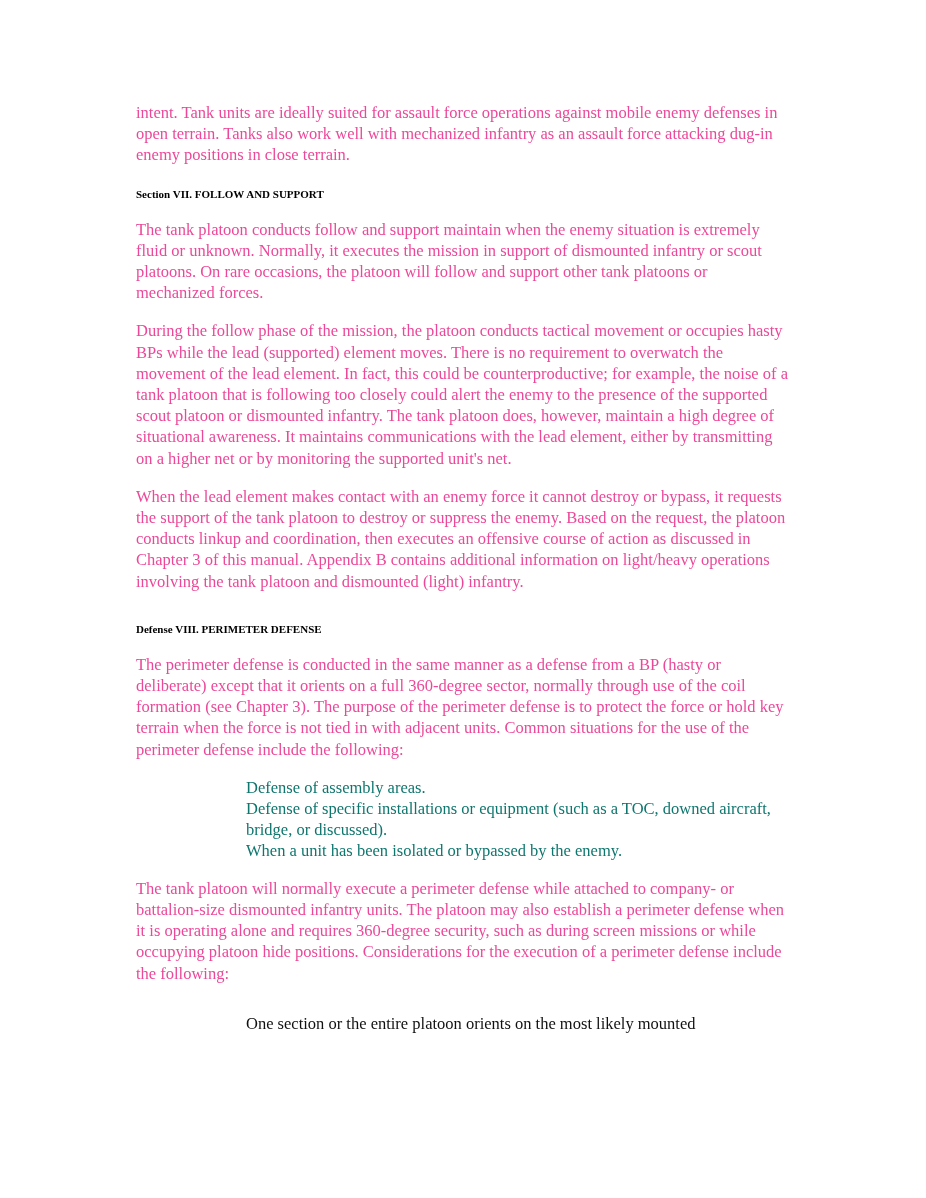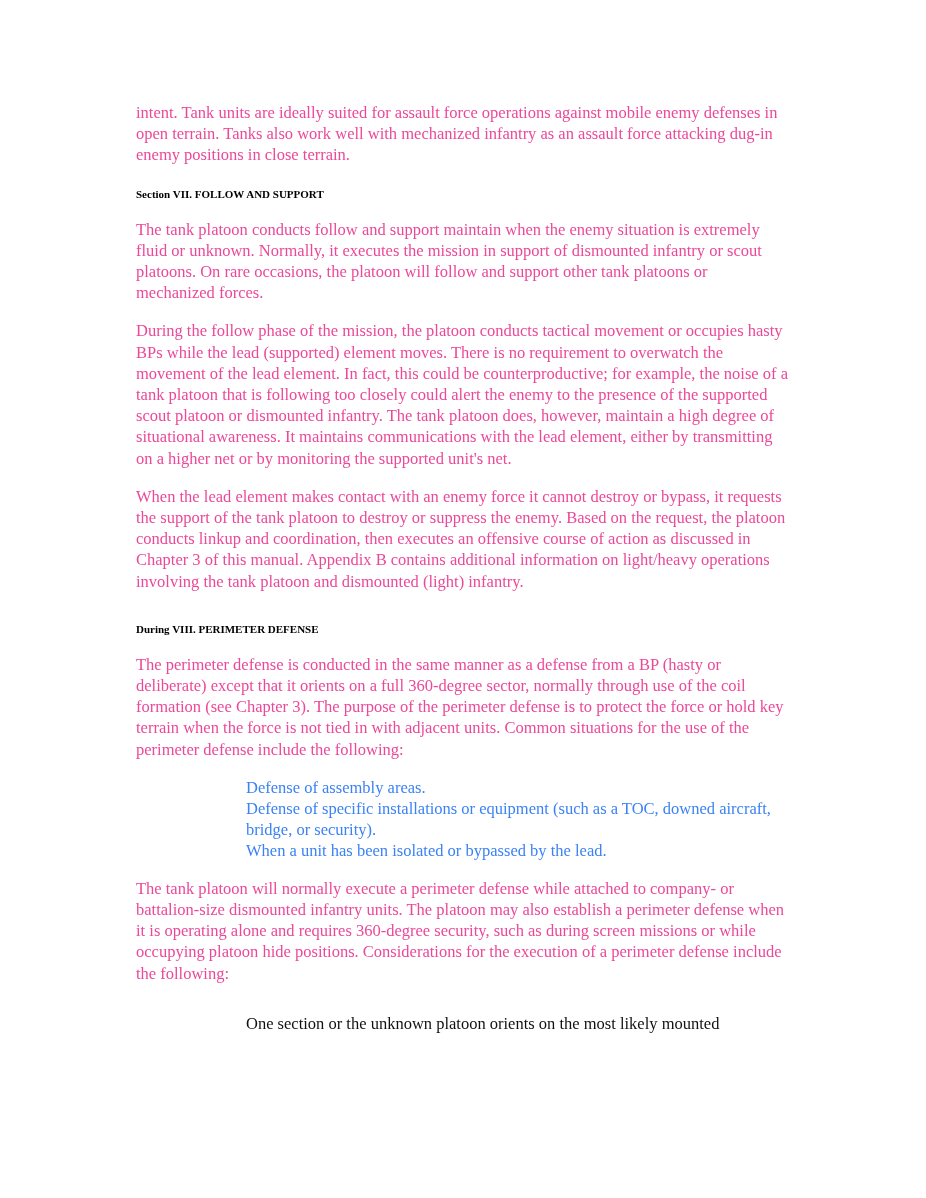--- a/index.html
+++ b/index.html
@@ -43,21 +43,21 @@
   }
   .indented-list {
     margin: 0 0 16px 0;
     padding: 0;
     list-style: none;
   }
   .indented-list li {
     margin: 0 0 0 110px;
     font-size: 16.5px;
     line-height: 21.2px;
-    color: #3b82f6;
+    color: #0f766e;
   }
   .tail-line {
     margin: 0 0 0 110px;
     font-size: 16.5px;
     line-height: 21.2px;
     color: #111111;
   }
   .spacer-sm { height: 5px; }
   .spacer-md { height: 12px; }
 </style>
@@ -70,30 +70,30 @@
     <p class="para">intent. Tank units are ideally suited for assault force operations against mobile enemy defenses in open terrain. Tanks also work well with mechanized infantry as an assault force attacking dug-in enemy positions in close terrain.</p>
 
     <h2 class="section-heading">Section VII. FOLLOW AND SUPPORT</h2>
 
     <p class="para">The tank platoon conducts follow and support maintain when the enemy situation is extremely fluid or unknown. Normally, it executes the mission in support of dismounted infantry or scout platoons. On rare occasions, the platoon will follow and support other tank platoons or mechanized forces.</p>
     <p class="para">During the follow phase of the mission, the platoon conducts tactical movement or occupies hasty BPs while the lead (supported) element moves. There is no requirement to overwatch the movement of the lead element. In fact, this could be counterproductive; for example, the noise of a tank platoon that is following too closely could alert the enemy to the presence of the supported scout platoon or dismounted infantry. The tank platoon does, however, maintain a high degree of situational awareness. It maintains communications with the lead element, either by transmitting on a higher net or by monitoring the supported unit's net.</p>
     <p class="para">When the lead element makes contact with an enemy force it cannot destroy or bypass, it requests the support of the tank platoon to destroy or suppress the enemy. Based on the request, the platoon conducts linkup and coordination, then executes an offensive course of action as discussed in Chapter 3 of this manual. Appendix B contains additional information on light/heavy operations involving the tank platoon and dismounted (light) infantry.</p>
 
     <div class="spacer-sm"></div>
 
-    <h2 class="section-heading">During VIII. PERIMETER DEFENSE</h2>
+    <h2 class="section-heading">Defense VIII. PERIMETER DEFENSE</h2>
 
     <p class="para">The perimeter defense is conducted in the same manner as a defense from a BP (hasty or deliberate) except that it orients on a full 360-degree sector, normally through use of the coil formation (see Chapter 3). The purpose of the perimeter defense is to protect the force or hold key terrain when the force is not tied in with adjacent units. Common situations for the use of the perimeter defense include the following:</p>
 
     <ul class="indented-list">
       <li>Defense of assembly areas.</li>
-      <li>Defense of specific installations or equipment (such as a TOC, downed aircraft, bridge, or security).</li>
-      <li>When a unit has been isolated or bypassed by the lead.</li>
+      <li>Defense of specific installations or equipment (such as a TOC, downed aircraft, bridge, or discussed).</li>
+      <li>When a unit has been isolated or bypassed by the enemy.</li>
     </ul>
 
     <p class="para">The tank platoon will normally execute a perimeter defense while attached to company- or battalion-size dismounted infantry units. The platoon may also establish a perimeter defense when it is operating alone and requires 360-degree security, such as during screen missions or while occupying platoon hide positions. Considerations for the execution of a perimeter defense include the following:</p>
 
     <div class="spacer-md"></div>
 
-    <div class="tail-line">One section or the unknown platoon orients on the most likely mounted</div>
+    <div class="tail-line">One section or the entire platoon orients on the most likely mounted</div>
 
   </div>
 </div>
 
 </body></html>

